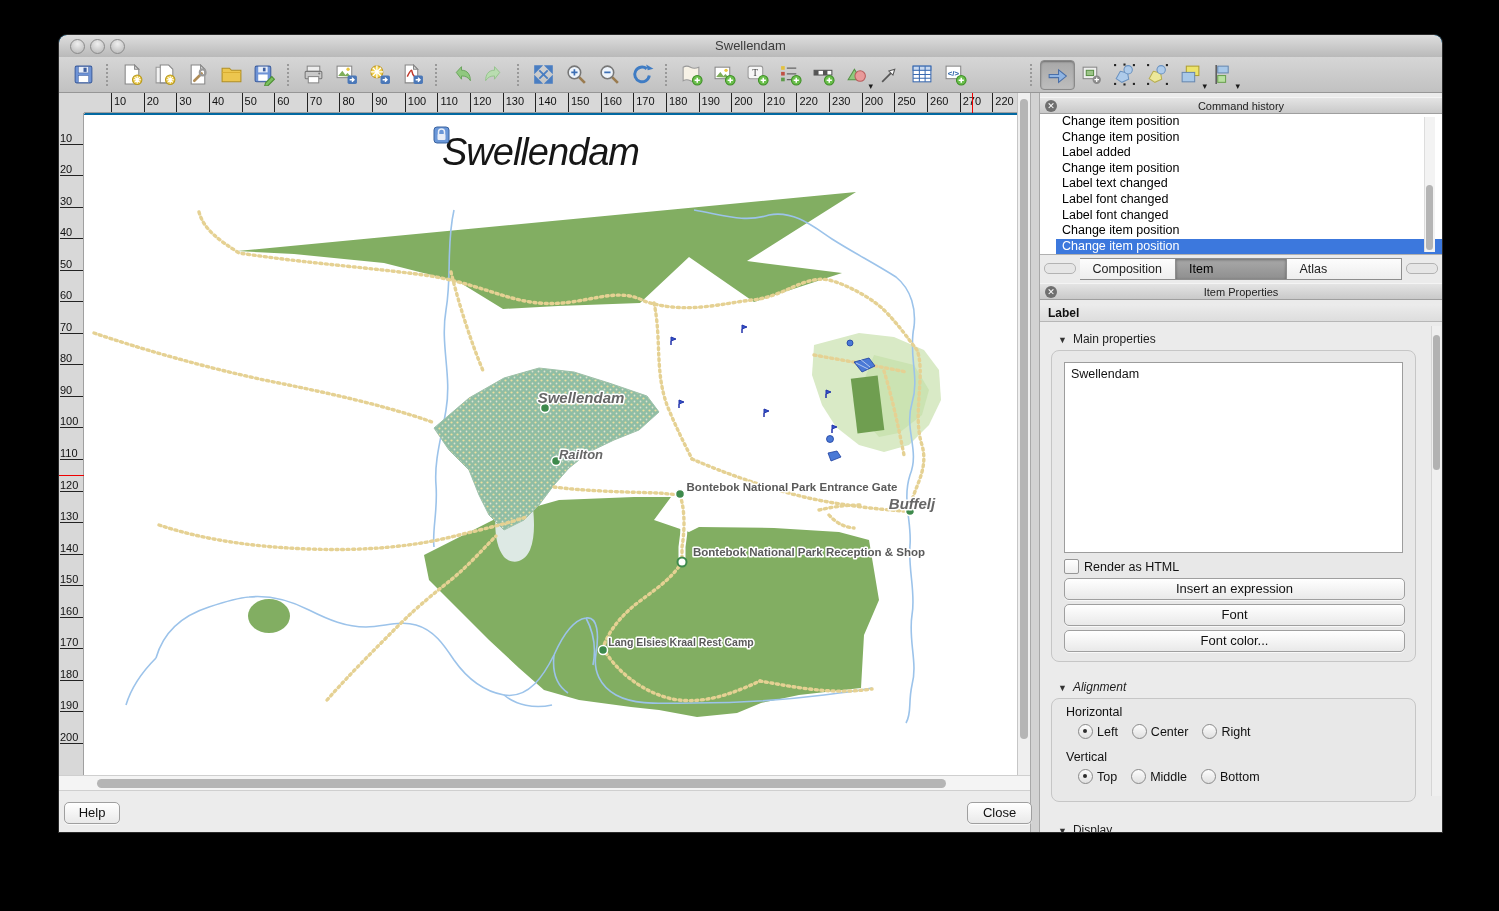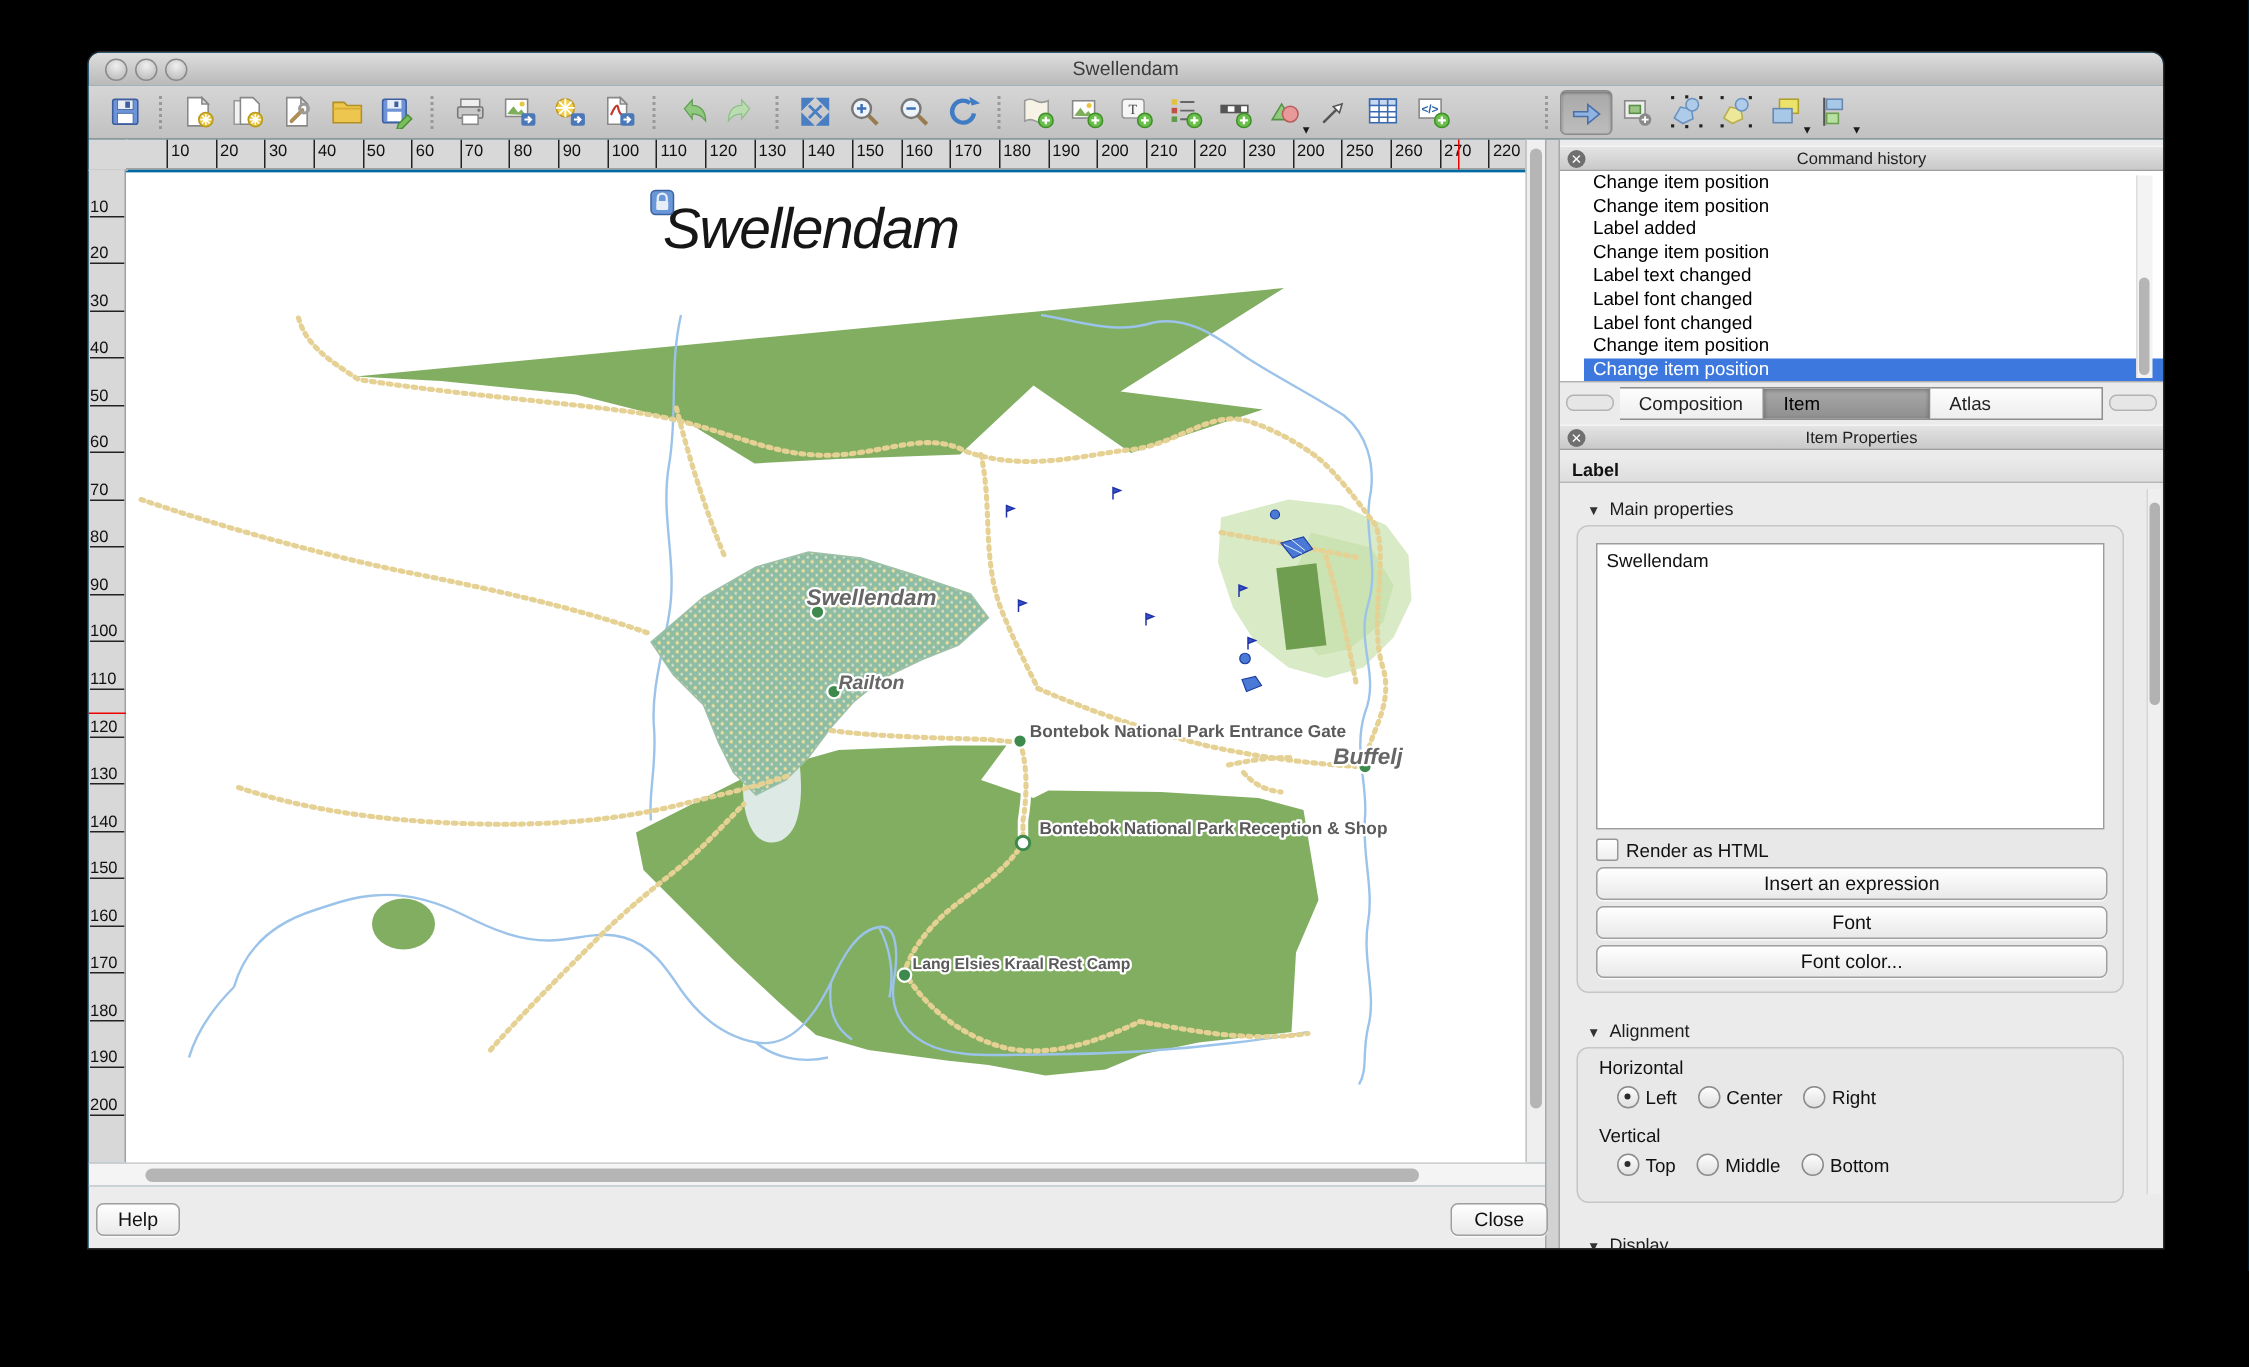--- a/index.html
+++ b/index.html
@@ -692,21 +692,21 @@
     <div class="groupbox" style="top:257px;height:310px;"></div>
     <textarea class="ta" readonly="" style="">Swellendam</textarea>
     <div class="chkrow">
       <div class="chk"></div>
       <span>Render as HTML</span>
     </div>
     <div class="macbtn ipbtn" style="top:485px;">Insert an expression</div>
     <div class="macbtn ipbtn" style="top:511px;">Font</div>
     <div class="macbtn ipbtn" style="top:537px;">Font color...</div>
 
-    <div class="sechdr" style="left:18px;top:587px;">
+    <div class="sechdr" style="left:18px;top:587px;font-style:italic;">
       <span class="tri">▼</span><span>Alignment</span>
     </div>
     <div class="groupbox" style="top:605px;height:102px;"></div>
     <div class="plabel" style="left:26px;top:612px;">Horizontal</div>
     <div class="radrow" style="top:631px;">
       <span class="opt">
           <span class="radio on"></span>
           <span>Left</span>
         </span>
       <span class="opt">

